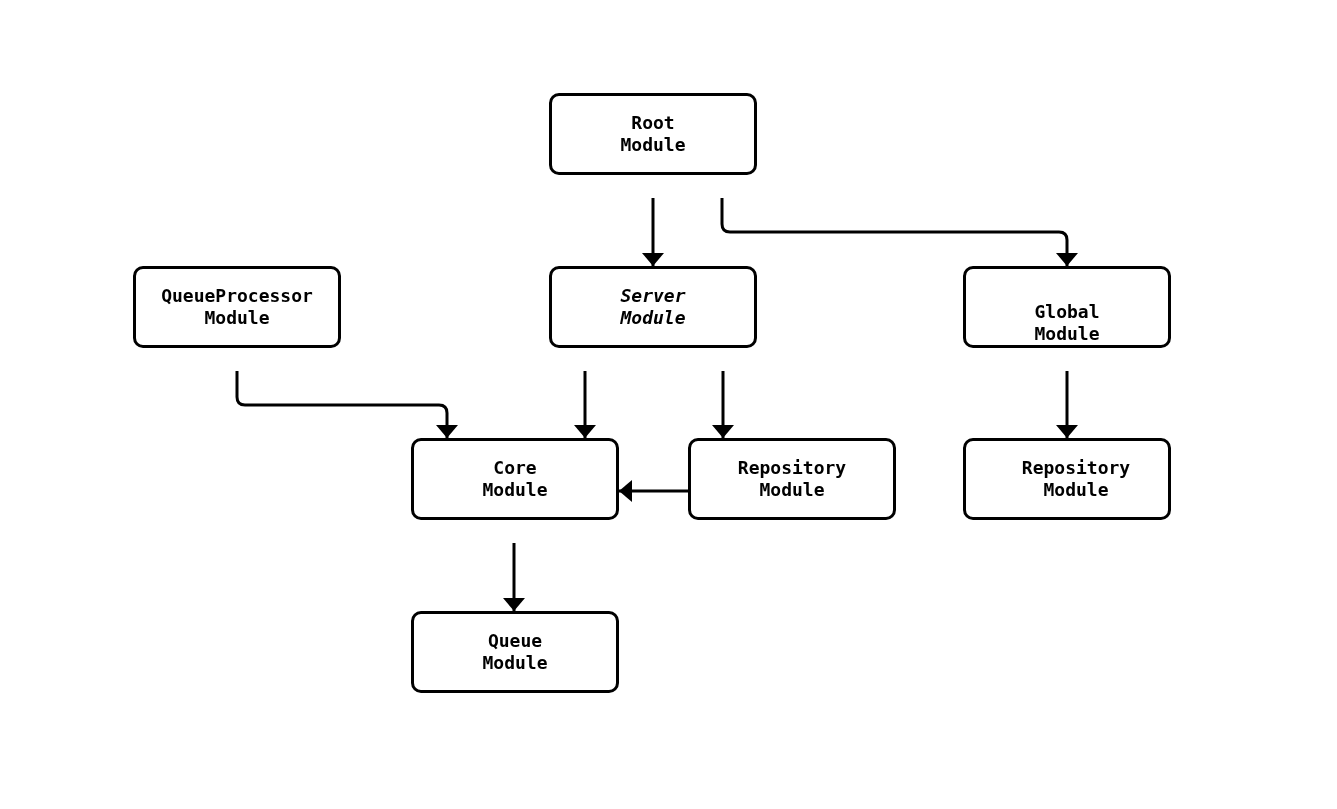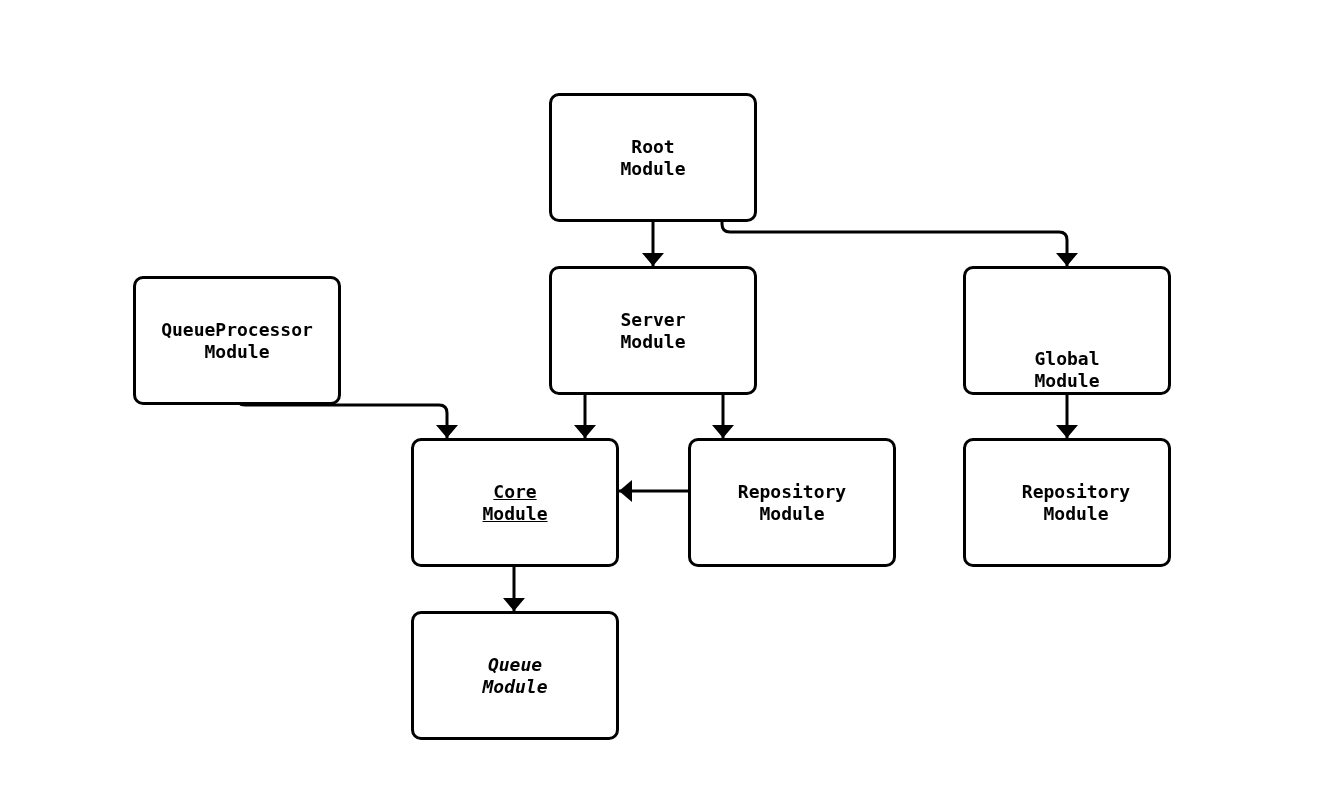--- a/index.html
+++ b/index.html
@@ -22,46 +22,46 @@
     height: 809px;
   }
   .edge {
     stroke: #000000;
     stroke-width: 3;
     fill: none;
   }
   .node {
     position: absolute;
     width: 208px;
-    height: 129px;
+    height: 82px;
     box-sizing: border-box;
     border: 3px solid #000000;
     border-radius: 10px;
     background: #ffffff;
     display: flex;
     align-items: center;
     justify-content: center;
   }
   .node-label {
     font-family: "DejaVu Sans Mono", monospace;
     font-weight: bold;
     font-size: 18px;
     line-height: 22px;
     color: #000000;
     text-align: center;
     white-space: pre-line;
   }
   #node-root          { left: 549px; top:  93px; }
-  #node-queueprocessor{ left: 133px; top: 276px; }
-  #node-server        { left: 549px; top: 266px; }
+  #node-queueprocessor{ left: 133px; top: 266px; }
+  #node-server        { left: 549px; top: 266px; font-style: italic; }
   #node-global        { left: 963px; top: 266px; align-items: flex-end; }
-  #node-core          { left: 411px; top: 438px; text-decoration: underline; }
+  #node-core          { left: 411px; top: 438px; }
   #node-endpoints     { left: 688px; top: 438px; }
   #node-repository    { left: 963px; top: 438px; padding-left: 18px; }
-  #node-queue         { left: 411px; top: 611px; font-style: italic; }
+  #node-queue         { left: 411px; top: 611px; }
 </style>
 </head>
 <body>
 
 <div id="canvas">
 
   <svg id="edges" viewBox="0 0 1337 809" xmlns="http://www.w3.org/2000/svg">
     <defs>
       <marker id="arrow" markerUnits="userSpaceOnUse" markerWidth="14" markerHeight="22" refX="13" refY="11" orient="auto">
         <path d="M0,0 L13,11 L0,22 Z" fill="#000000"></path>

